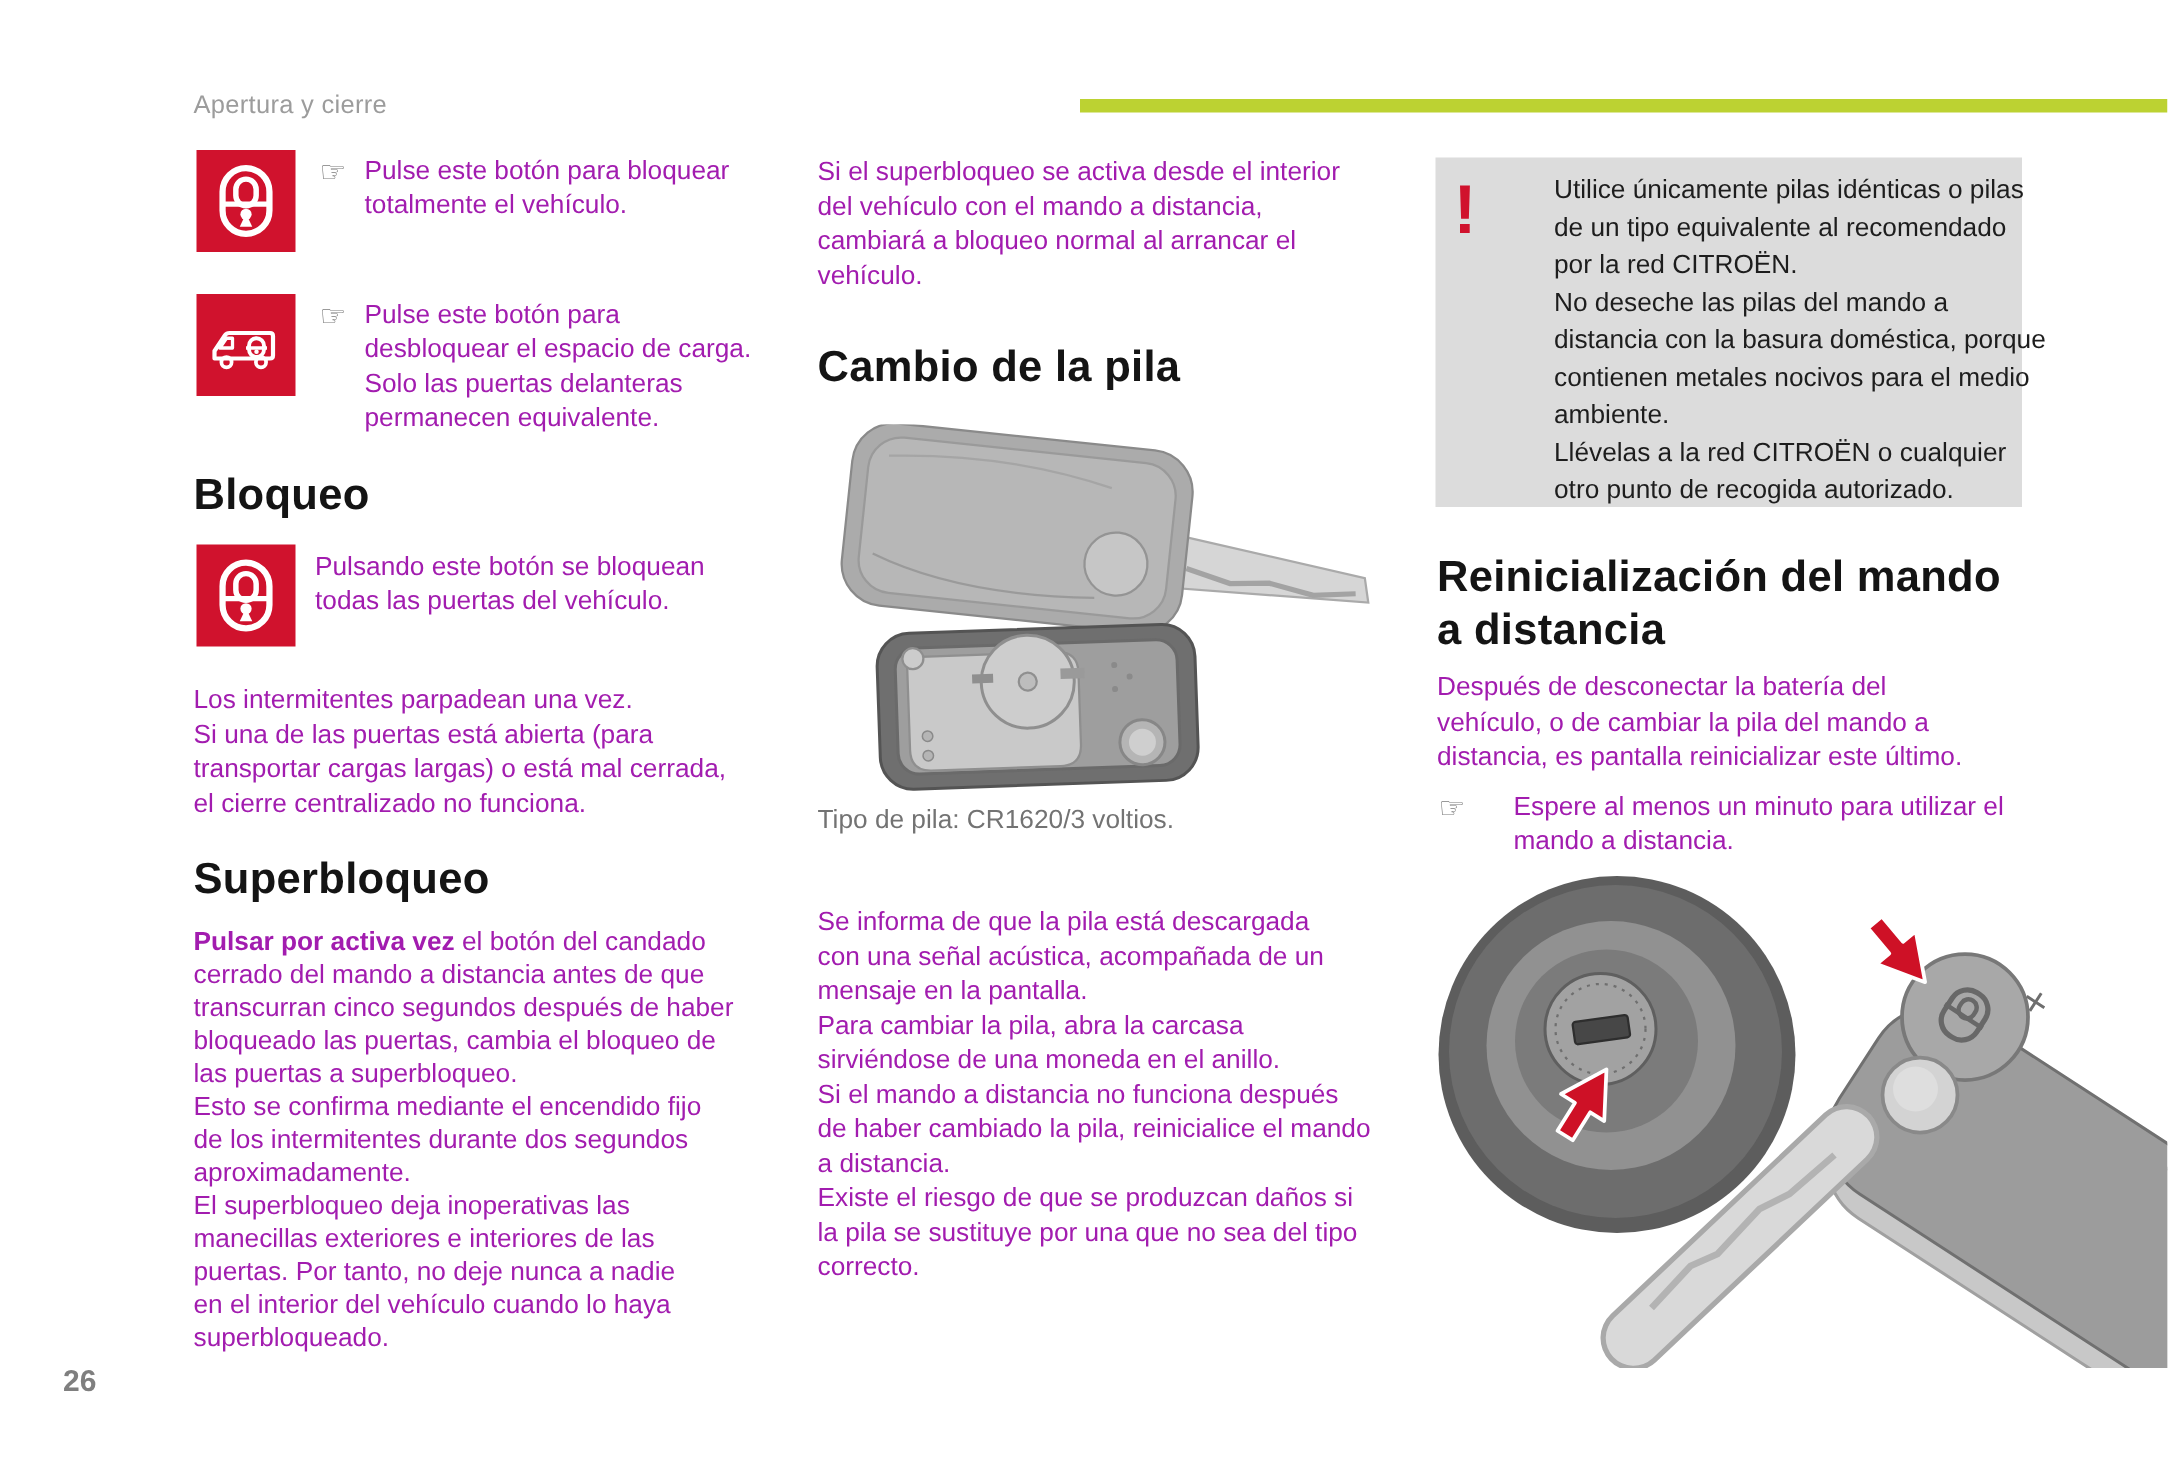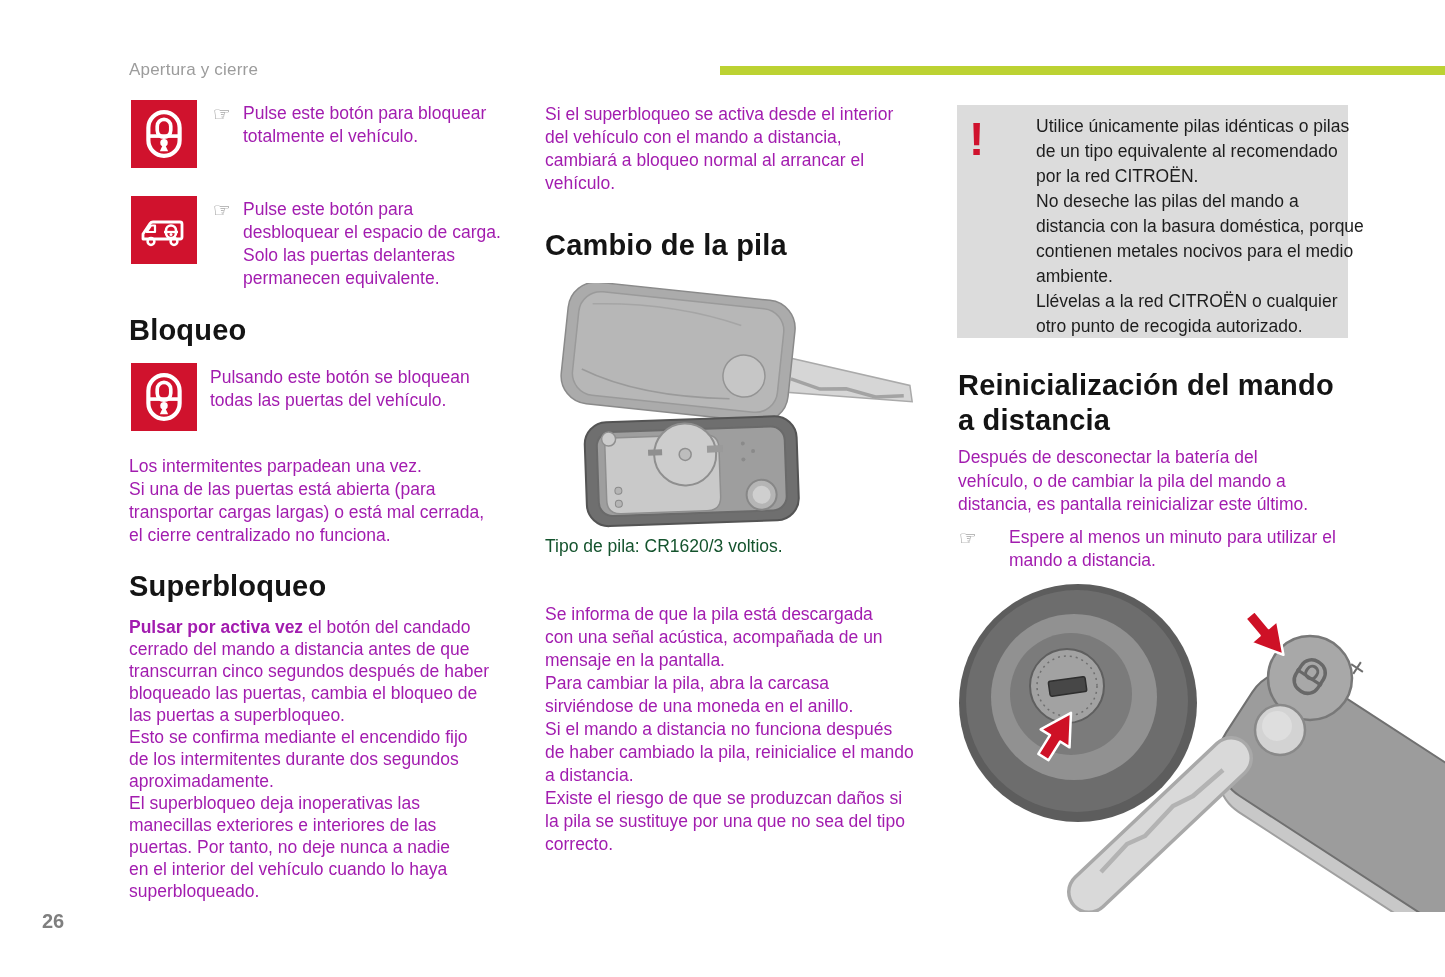--- a/index.html
+++ b/index.html
@@ -13,21 +13,21 @@
   .body-text{font-size:17.5px;line-height:23px;color:#a21caf;}
   .header-text{font-size:17px;color:#9c9c9c;letter-spacing:.2px;}
   .h1{font-size:29px;line-height:33px;font-weight:bold;color:#141414;letter-spacing:.2px;}
   .topbar{background:#bcd232;height:9px;}
   .tile{width:66px;height:68px;background:#d0122d;display:flex;align-items:center;justify-content:center;}
   .pointer{font-family:"DejaVu Sans",sans-serif;font-size:20px;color:#7c7c7c;line-height:20px;}
   .warning-box{background:#dcdcdc;}
   .warn-text{font-size:17.5px;line-height:25px;color:#1d1d1d;}
   .bang{font-size:46px;line-height:40px;font-weight:bold;color:#d0122d;}
   .pagenum{font-size:20px;font-weight:bold;color:#7f7f7f;}
-  .caption{font-size:17.5px;color:#14532d;}
+  .caption{font-size:17.5px;color:#737373;}
   svg{display:block;}
 </style>
 </head>
 <body>
 
 <div class="abs header-text" style="left:129px;top:60px;">Apertura y cierre</div>
 <div class="abs topbar" style="left:720px;top:66px;width:725px;"></div>
 
 <div class="abs tile" style="left:131px;top:100px;">
   <svg width="46" height="50" viewBox="0 0 44 48">

